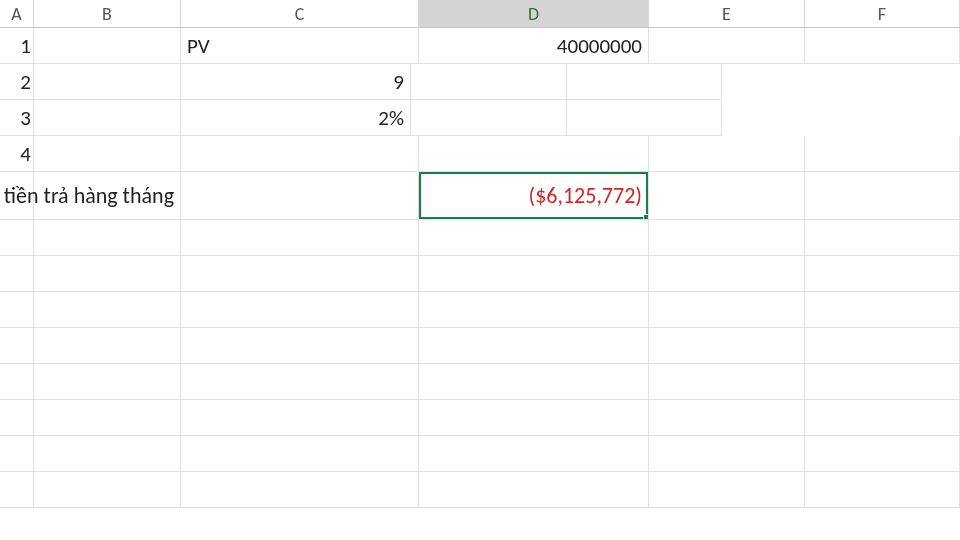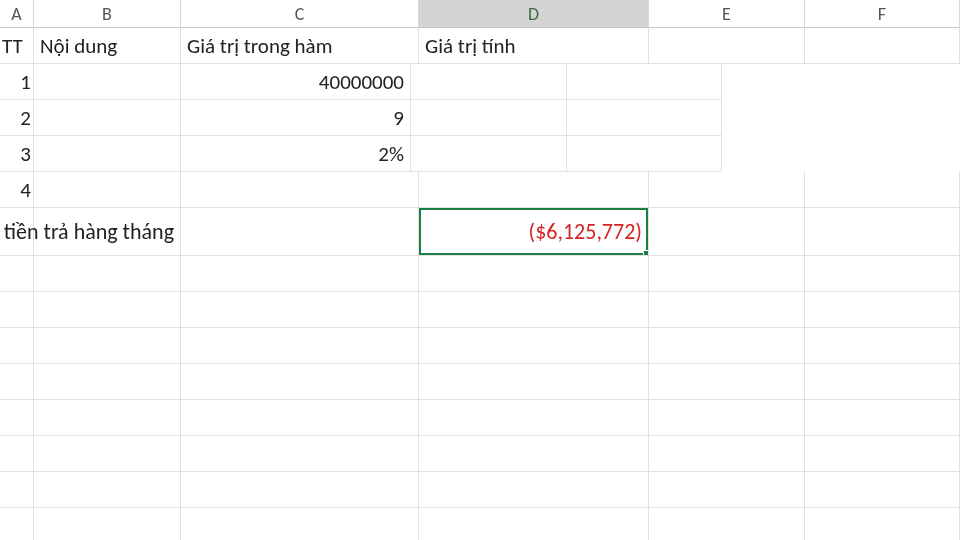--- a/index.html
+++ b/index.html
@@ -71,32 +71,25 @@
     <div class="ch col-A">A</div>
     <div class="ch col-B">B</div>
     <div class="ch col-C">C</div>
     <div class="ch col-D selected">D</div>
     <div class="ch col-E">E</div>
     <div class="ch col-F">F</div>
   </div>
 
   <div class="rows">
 
-    <div class="row">
-      <div class="cell col-A">TT</div>
-      <div class="cell col-B">Nội dung</div>
-      <div class="cell col-C">Giá trị trong hàm</div>
-      <div class="cell col-D">Giá trị tính</div>
-      <div class="cell col-E"></div>
-      <div class="cell col-F"></div>
-    </div>
 
     <div class="row">
       <div class="cell col-A right">1</div>
       <div class="cell col-B"></div>
+      <div class="cell col-C">PV</div>
       <div class="cell col-D right">40000000</div>
       <div class="cell col-E"></div>
       <div class="cell col-F"></div>
     </div>
 
     <div class="row">
       <div class="cell col-A right">2</div>
       <div class="cell col-B"></div>
       <div class="cell col-D right">9</div>
       <div class="cell col-E"></div>

